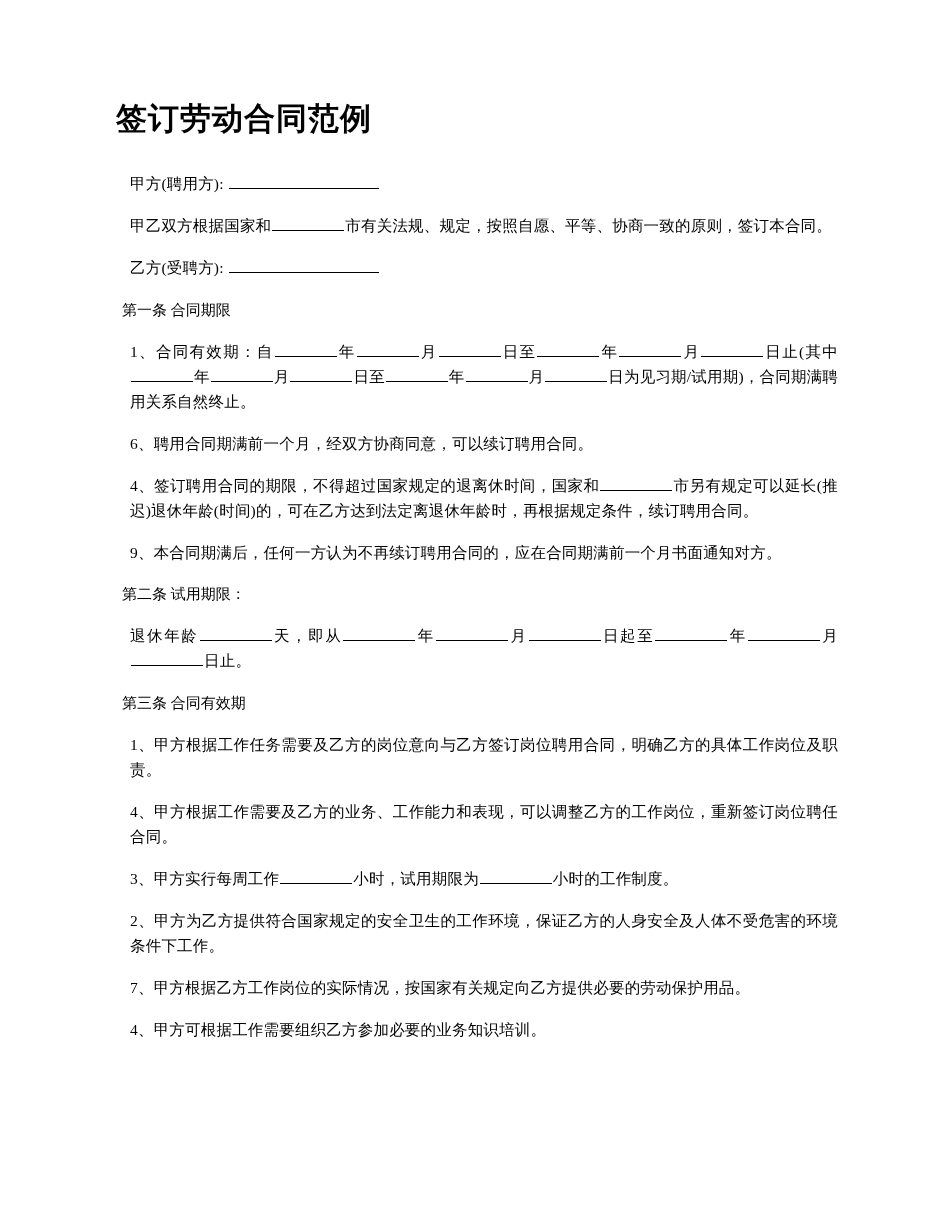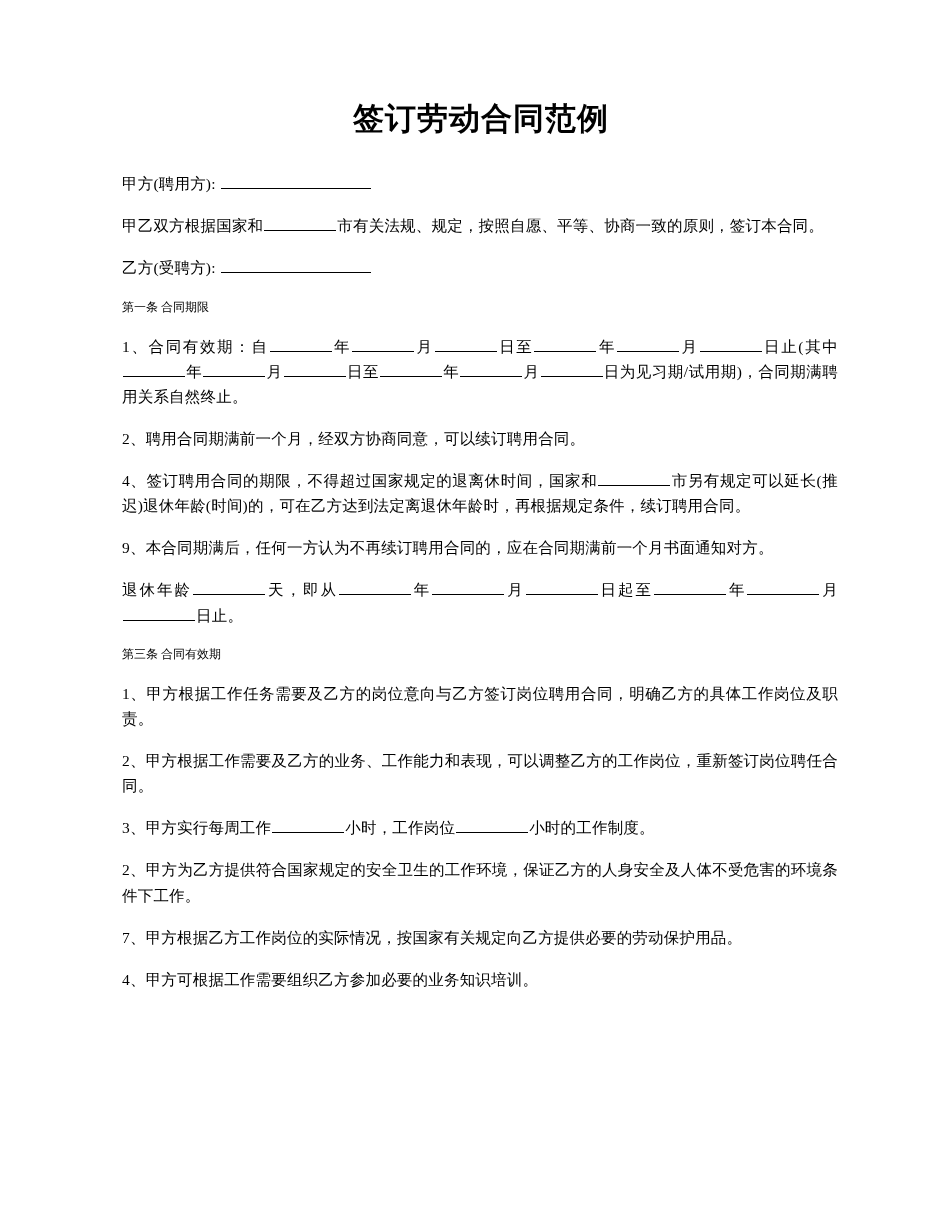--- a/index.html
+++ b/index.html
@@ -18,46 +18,45 @@
     min-height: 1230px;
     box-sizing: border-box;
     padding: 100px 112px 40px 112px;
     background: #ffffff;
   }
   .doc-title {
     font-family: "DejaVu Sans", "Liberation Sans", sans-serif;
     font-size: 31px;
     font-weight: bold;
     letter-spacing: 1px;
-    margin: 0 0 34px 12px;
+    margin: 0 0 34px 4px;
     line-height: 1.2;
-    text-align: center;
   }
   .body-block {
     padding-left: 10px;
   }
   p.para {
     font-size: 15.5px;
     line-height: 1.62;
-    margin: 0 0 17px 0;
+    margin: 0 0 17px 8px;
     text-align: justify;
     letter-spacing: 0.2px;
   }
   .blank {
     display: inline-block;
     border-bottom: 1px solid #000;
     vertical-align: baseline;
     height: 1.05em;
     margin: 0 1px;
   }
   .b-sm { width: 62px; }
   .b-md { width: 72px; }
   .b-xl { width: 150px; }
   .clause-head {
-    font-size: 12px;
+    font-size: 15px;
     line-height: 1.6;
     margin: 0 0 17px 0;
   }
 </style>
 </head>
 <body>
 
 <div class="page">
 
   <h1 class="doc-title">签订劳动合同范例</h1>
@@ -77,41 +76,42 @@
       <span>乙方(受聘方):</span>
       <span class="blank b-xl"></span>
     </p>
 
     <p class="clause-head">第一条 合同期限</p>
 
     <p class="para">
       <span>1、合同有效期：自</span><span class="blank b-sm"></span><span>年</span><span class="blank b-sm"></span><span>月</span><span class="blank b-sm"></span><span>日至</span><span class="blank b-sm"></span><span>年</span><span class="blank b-sm"></span><span>月</span><span class="blank b-sm"></span><span>日止(其中</span><span class="blank b-sm"></span><span>年</span><span class="blank b-sm"></span><span>月</span><span class="blank b-sm"></span><span>日至</span><span class="blank b-sm"></span><span>年</span><span class="blank b-sm"></span><span>月</span><span class="blank b-sm"></span><span>日为见习期/试用期)，合同期满聘用关系自然终止。</span>
     </p>
 
-    <p class="para">2、聘用合同期满前一个月，经双方协商同意，可以续订聘用合同。</p>
+    <p class="para">6、聘用合同期满前一个月，经双方协商同意，可以续订聘用合同。</p>
 
     <p class="para">
       <span>4、签订聘用合同的期限，不得超过国家规定的退离休时间，国家和</span><span class="blank b-md"></span><span>市另有规定可以延长(推迟)退休年龄(时间)的，可在乙方达到法定离退休年龄时，再根据规定条件，续订聘用合同。</span>
     </p>
 
     <p class="para">9、本合同期满后，任何一方认为不再续订聘用合同的，应在合同期满前一个月书面通知对方。</p>
 
+    <p class="clause-head">第二条 试用期限：</p>
 
     <p class="para">
       <span>退休年龄</span><span class="blank b-md"></span><span>天，即从</span><span class="blank b-md"></span><span>年</span><span class="blank b-md"></span><span>月</span><span class="blank b-md"></span><span>日起至</span><span class="blank b-md"></span><span>年</span><span class="blank b-md"></span><span>月</span><span class="blank b-md"></span><span>日止。</span>
     </p>
 
     <p class="clause-head">第三条 合同有效期</p>
 
     <p class="para">1、甲方根据工作任务需要及乙方的岗位意向与乙方签订岗位聘用合同，明确乙方的具体工作岗位及职责。</p>
-    <p class="para">2、甲方根据工作需要及乙方的业务、工作能力和表现，可以调整乙方的工作岗位，重新签订岗位聘任合同。</p>
+    <p class="para">4、甲方根据工作需要及乙方的业务、工作能力和表现，可以调整乙方的工作岗位，重新签订岗位聘任合同。</p>
 
 
     <p class="para">
-      <span>3、甲方实行每周工作</span><span class="blank b-md"></span><span>小时，工作岗位</span><span class="blank b-md"></span><span>小时的工作制度。</span>
+      <span>3、甲方实行每周工作</span><span class="blank b-md"></span><span>小时，试用期限为</span><span class="blank b-md"></span><span>小时的工作制度。</span>
     </p>
 
     <p class="para">2、甲方为乙方提供符合国家规定的安全卫生的工作环境，保证乙方的人身安全及人体不受危害的环境条件下工作。</p>
     <p class="para">7、甲方根据乙方工作岗位的实际情况，按国家有关规定向乙方提供必要的劳动保护用品。</p>
     <p class="para">4、甲方可根据工作需要组织乙方参加必要的业务知识培训。</p>
 
   </div>
 </div>
 
 </body></html>

